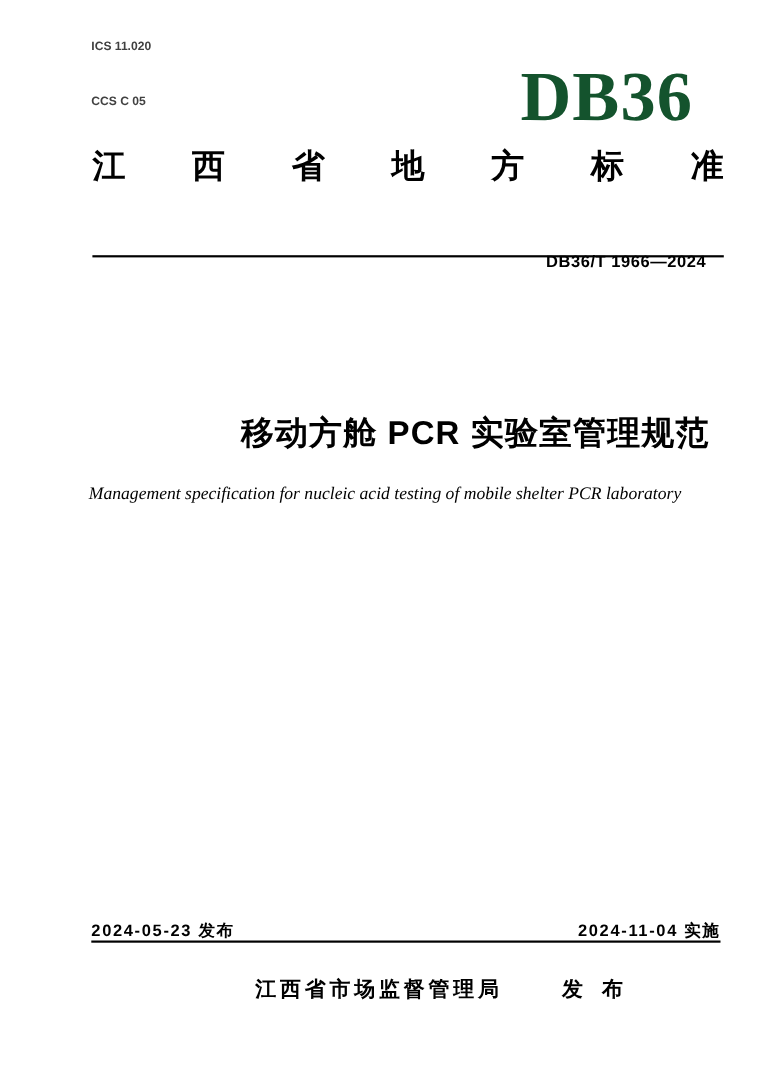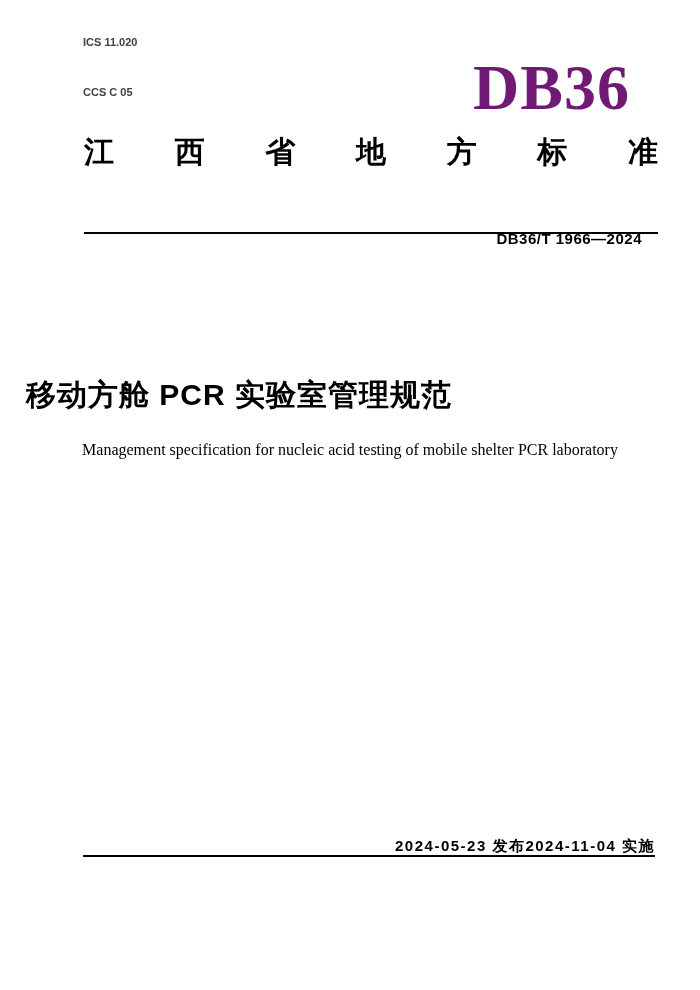--- a/index.html
+++ b/index.html
@@ -35,21 +35,21 @@
     position: absolute;
     top: 56px;
     left: 455px;
     width: 175px;
     text-align: right;
     font-family: "Liberation Serif", "DejaVu Serif", serif;
     font-weight: bold;
     font-size: 64px;
     line-height: 1;
     letter-spacing: 1px;
-    color: #701a75;
+    color: #14532d;
   }
 
   
   .std-heading {
     position: absolute;
     left: 84px;
     top: 136px;
     width: 574px;
     display: flex;
     justify-content: space-between;
@@ -88,51 +88,51 @@
     top: 855px;
     width: 572px;
   }
 
   
   .title-cn {
     position: absolute;
     left: 0;
     top: 379px;
     width: 645px;
-    text-align: left;
+    text-align: right;
     font-size: 30px;
     font-weight: bold;
     line-height: 1.05;
     letter-spacing: 1px;
     white-space: nowrap;
-    padding-left: 26px;
   }
 
   
   .title-en {
     position: absolute;
     left: 0;
     top: 441px;
     width: 700px;
     text-align: center;
     font-family: "Liberation Serif", "DejaVu Serif", serif;
     font-size: 16px;
     font-weight: normal;
     line-height: 1.1;
     white-space: nowrap;
+    font-style: italic;
   }
 
   
   .dates-row {
     position: absolute;
     left: 83px;
     top: 837px;
     width: 572px;
     display: flex;
-    justify-content: flex-end;
+    justify-content: space-between;
     font-size: 15px;
     font-weight: bold;
     letter-spacing: 1.5px;
     white-space: nowrap;
   }
 
   
   .publisher-row {
     position: absolute;
     left: 232px;
@@ -176,14 +176,18 @@
 
   <div class="title-en">Management specification for nucleic acid testing of mobile shelter PCR laboratory</div>
 
   <div class="dates-row">
     <span>2024-05-23 发布</span>
     <span>2024-11-04 实施</span>
   </div>
 
   <div class="rule rule-bottom"></div>
 
+  <div class="publisher-row">
+    <span class="publisher-name">江西省市场监督管理局</span>
+    <span class="publish-label">发 布</span>
+  </div>
 
 </div>
 
 </body></html>

